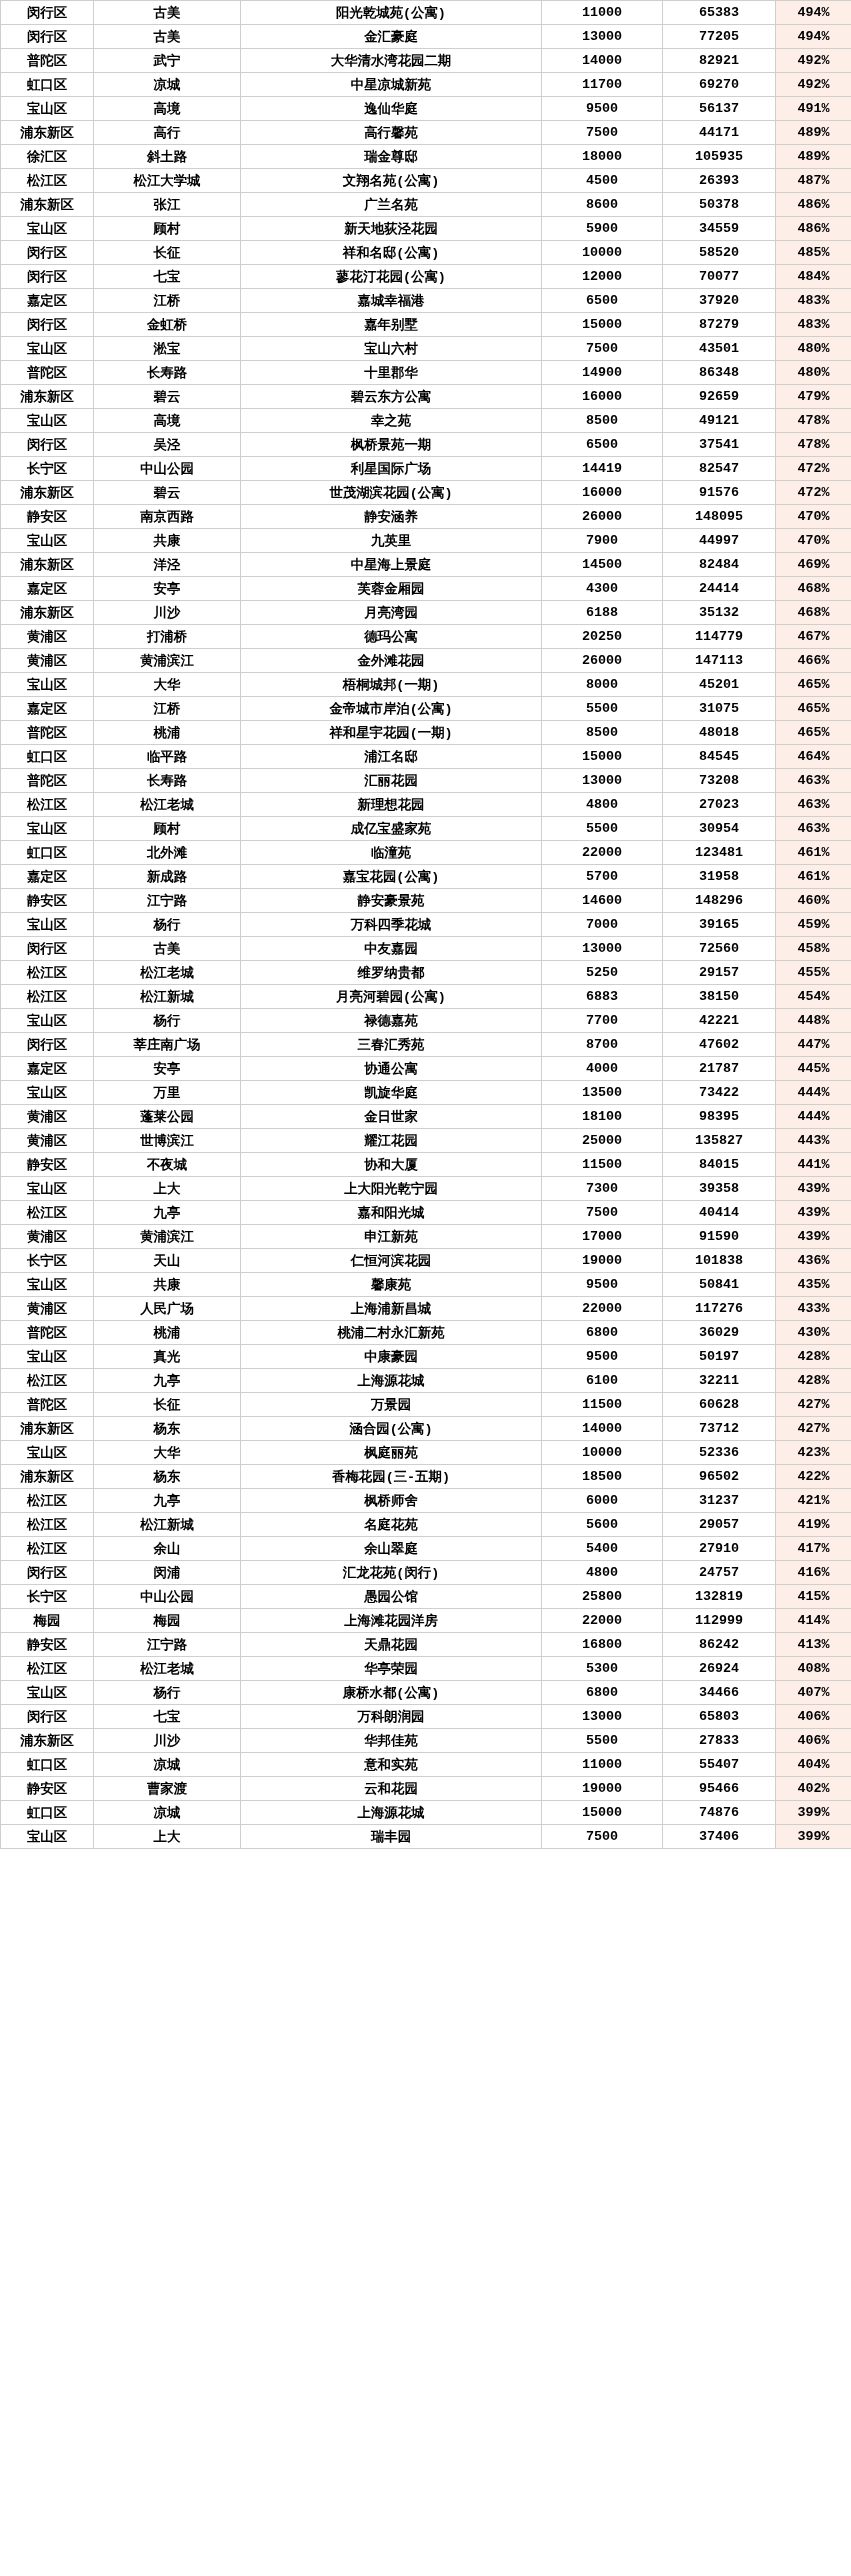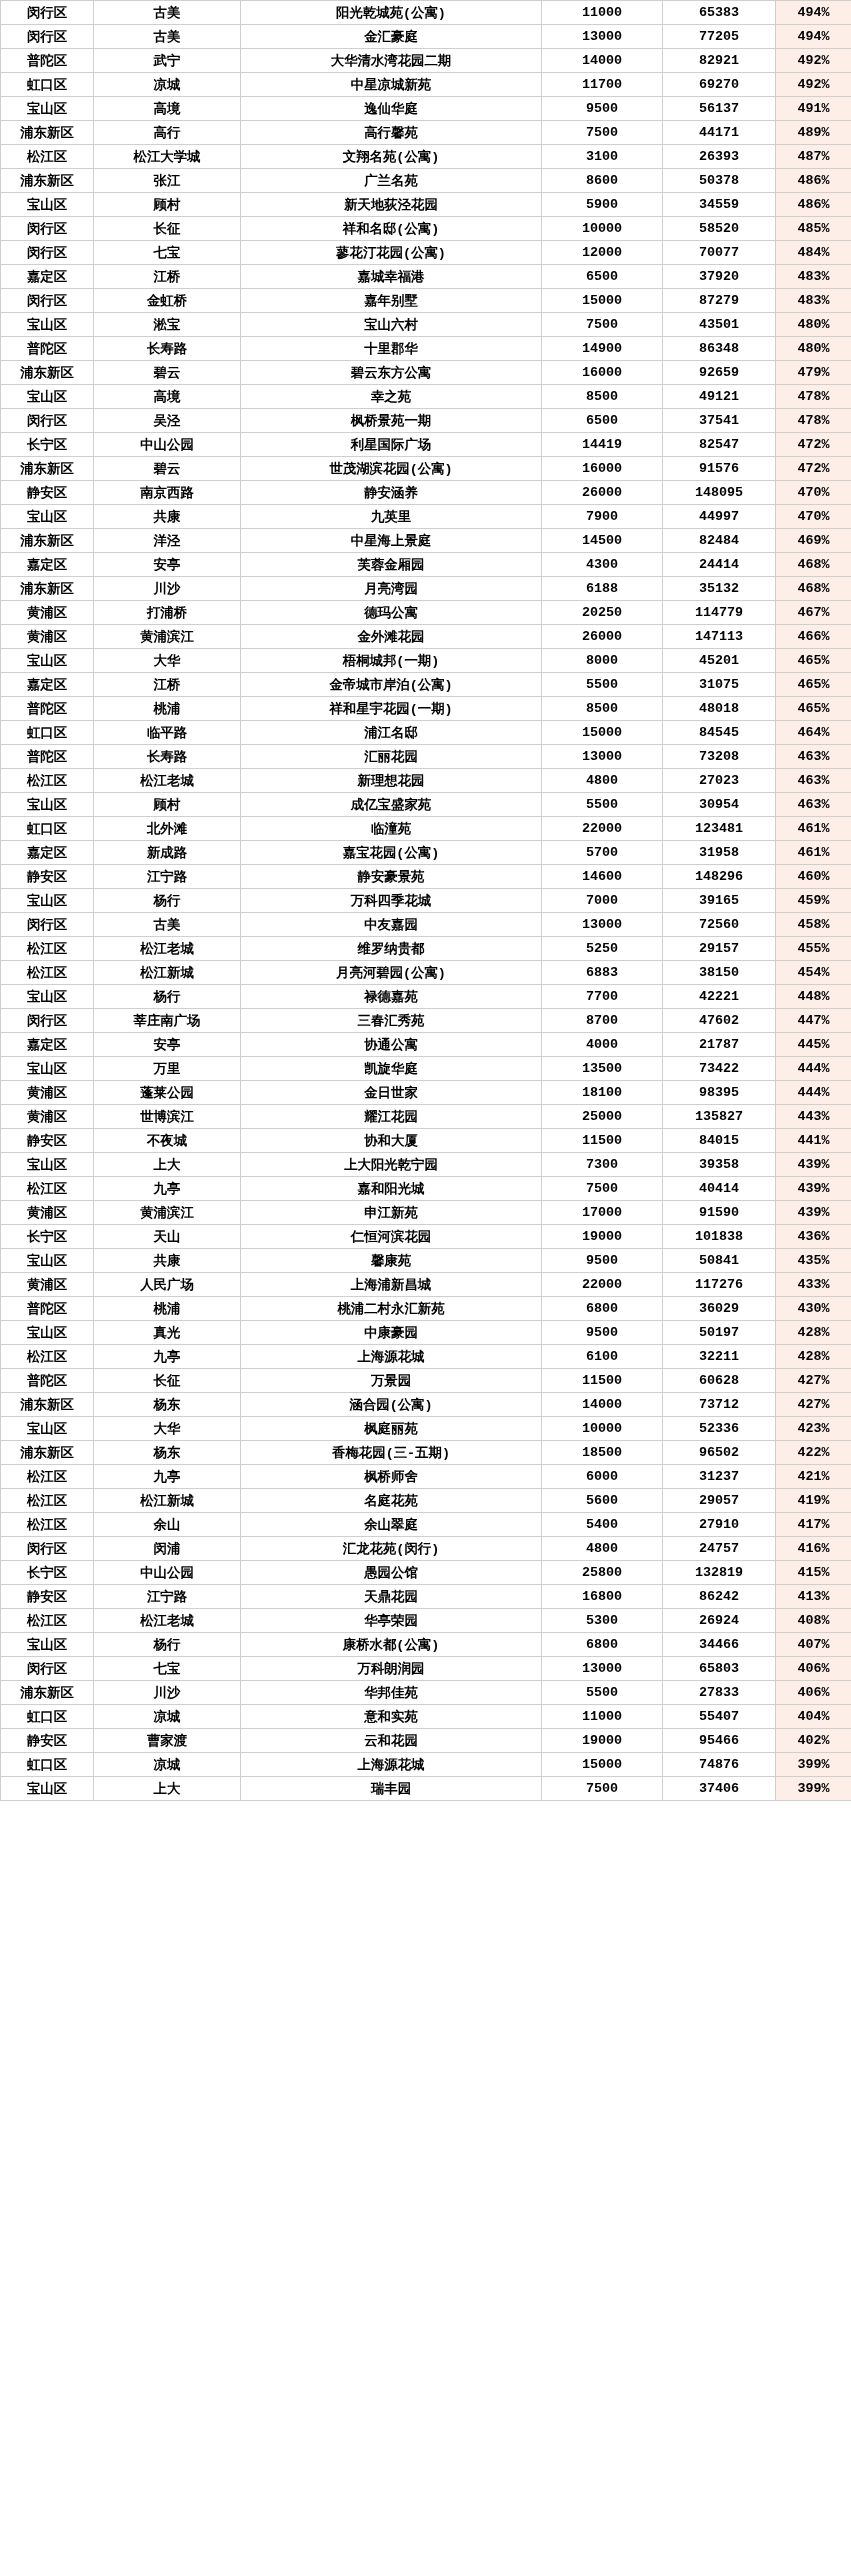--- a/index.html
+++ b/index.html
@@ -109,24 +109,32 @@
       </tr>
       <tr>
         <td class="district">浦东新区</td>
         <td class="area">高行</td>
         <td class="name">高行馨苑</td>
         <td class="price">7500</td>
         <td class="total">44171</td>
         <td class="pct">489%</td>
       </tr>
       <tr>
+        <td class="district">徐汇区</td>
+        <td class="area">斜土路</td>
+        <td class="name">瑞金尊邸</td>
+        <td class="price">18000</td>
+        <td class="total">105935</td>
+        <td class="pct">489%</td>
+      </tr>
+      <tr>
         <td class="district">松江区</td>
         <td class="area">松江大学城</td>
         <td class="name">文翔名苑(公寓)</td>
-        <td class="price">3100</td>
+        <td class="price">4500</td>
         <td class="total">26393</td>
         <td class="pct">487%</td>
       </tr>
       <tr>
         <td class="district">浦东新区</td>
         <td class="area">张江</td>
         <td class="name">广兰名苑</td>
         <td class="price">8600</td>
         <td class="total">50378</td>
         <td class="pct">486%</td>
@@ -589,20 +597,28 @@
       </tr>
       <tr>
         <td class="district">长宁区</td>
         <td class="area">中山公园</td>
         <td class="name">愚园公馆</td>
         <td class="price">25800</td>
         <td class="total">132819</td>
         <td class="pct">415%</td>
       </tr>
       <tr>
+        <td class="district">梅园</td>
+        <td class="area">梅园</td>
+        <td class="name">上海滩花园洋房</td>
+        <td class="price">22000</td>
+        <td class="total">112999</td>
+        <td class="pct">414%</td>
+      </tr>
+      <tr>
         <td class="district">静安区</td>
         <td class="area">江宁路</td>
         <td class="name">天鼎花园</td>
         <td class="price">16800</td>
         <td class="total">86242</td>
         <td class="pct">413%</td>
       </tr>
       <tr>
         <td class="district">松江区</td>
         <td class="area">松江老城</td>

